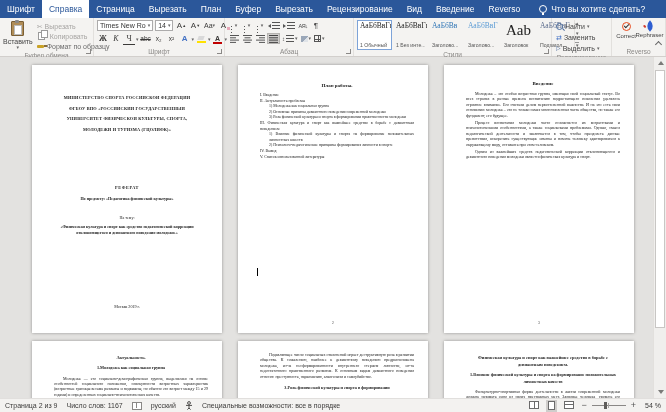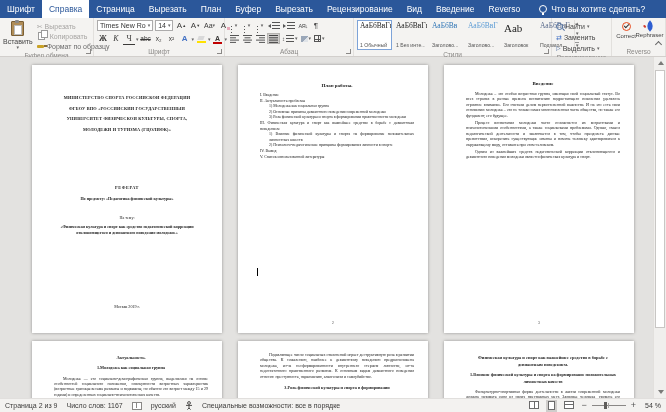--- a/index.html
+++ b/index.html
@@ -77,21 +77,21 @@
   .updn{font-size:6px;color:#555;}
   
   .g-sty{width:198px;}
   .stylecards{display:flex;gap:1px;}
   .stylecard{width:29px;height:26px;padding:1px 2px;display:flex;flex-direction:column;justify-content:space-between;
              overflow:hidden;border:1px solid transparent;box-sizing:content-box;}
   .stylecard.sel{border:1px solid #7DA3D8;background:#fff;}
   .sprev{font-family:"Liberation Serif",serif;font-size:7.5px;white-space:nowrap;color:#222;line-height:1.1;}
   .sprev.h1{color:#2E74B5;}
   .sprev.h2{color:#5B9BD5;}
-  .sprev.ttl{font-size:11px;}
+  .sprev.ttl{font-size:15px;text-align:center;}
   .sprev.sub{color:#5A6B8C;}
   .sname{font-size:5.2px;color:#555;white-space:nowrap;overflow:hidden;}
   .styarrows{width:9px;display:flex;flex-direction:column;justify-content:space-between;align-items:center;
              border-left:1px solid #E2E0DD;margin-left:2px;padding:2px 0;}
   .sar{font-size:4.5px;color:#666;line-height:1;}
   
   .g-edit{width:60px;}
   .ic-mag{width:5px;height:5px;border:1px solid #4A6B9C;border-radius:50%;position:relative;display:inline-block;}
   .ic-mag::after{content:"";position:absolute;right:-2.5px;bottom:-1.5px;width:3px;height:1px;background:#4A6B9C;transform:rotate(45deg);}
   .ic-rep{font-size:7px;color:#4472C4;line-height:1;}

